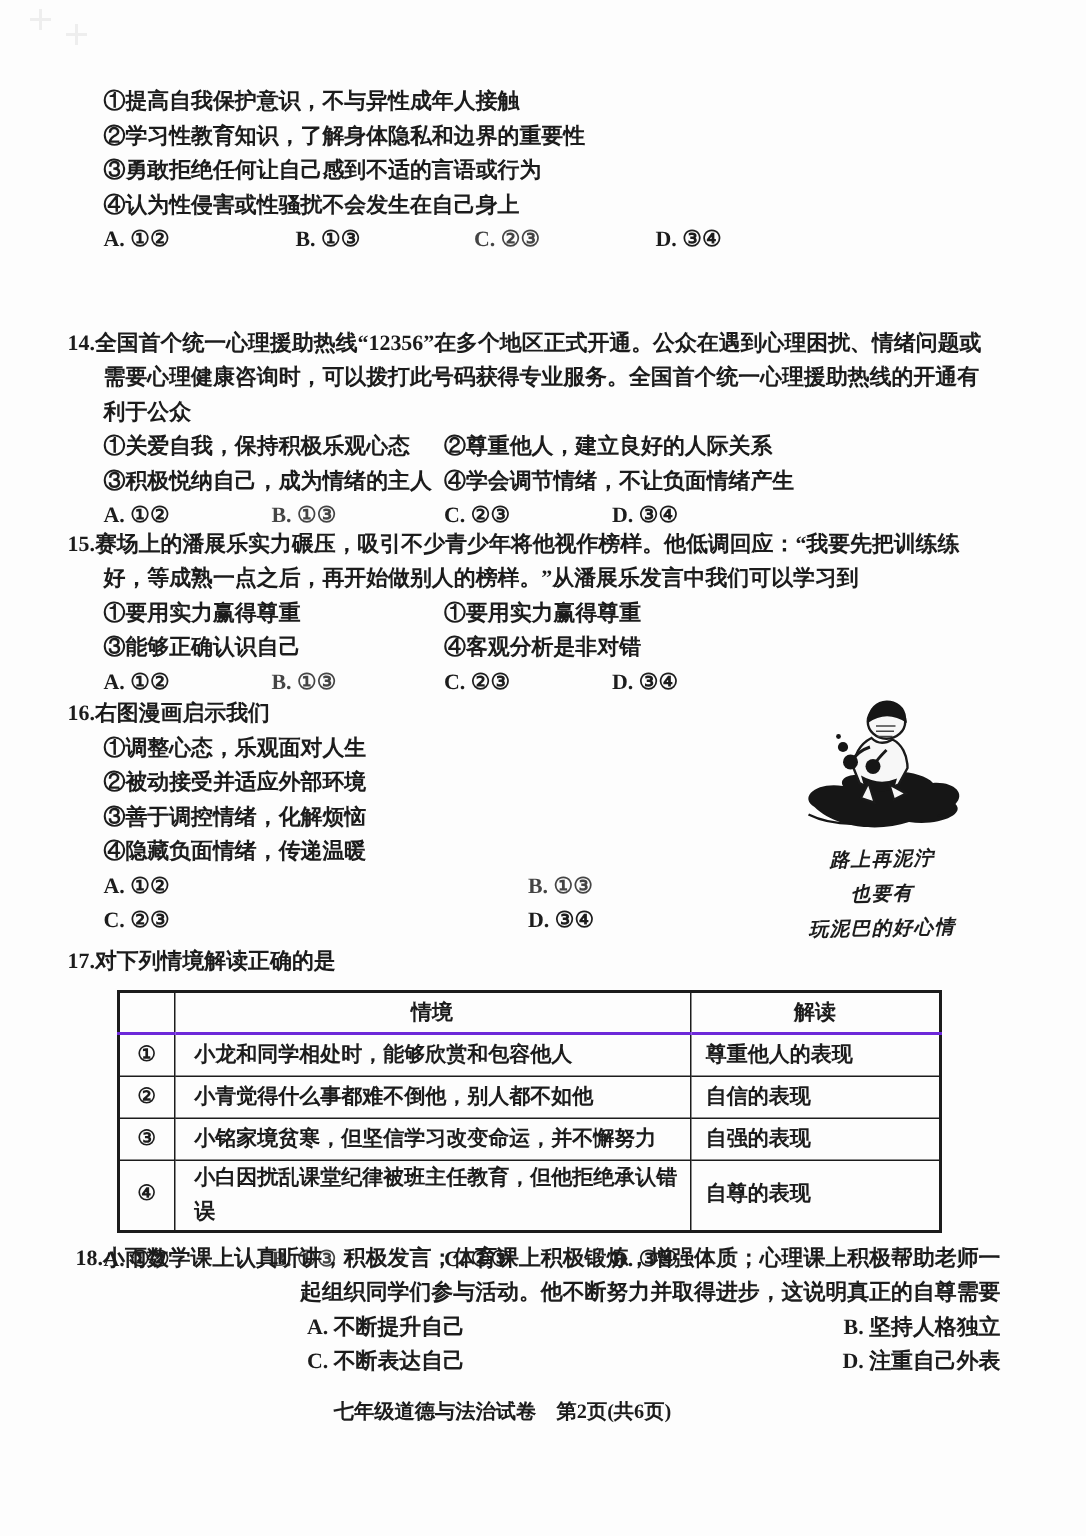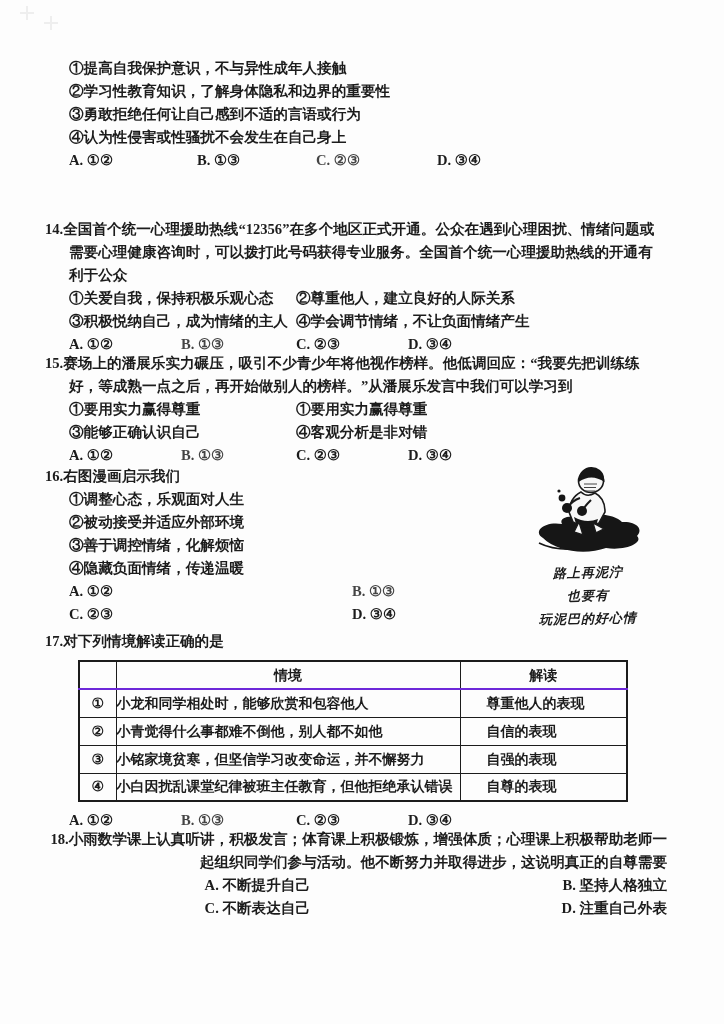--- a/index.html
+++ b/index.html
@@ -24,22 +24,22 @@
   
   table.situations {
     border-collapse:collapse; table-layout:fixed;
     width:548px; margin:7px 0 0 33px;
     font-size:14px;
   }
   table.situations { border:2.2px solid #1c1c1c; }
   table.situations td { border:1.6px solid #1c1c1c; height:28px; vertical-align:middle; }
   table.situations tr.hdr td { border-bottom:2px solid #6d28d9; text-align:center; }
   td.c-num { text-align:center; }
-  td.c-sit { }
-  td.c-int { padding-left:26px; }
+  td.c-sit { padding-left:13px; }
+  td.c-int { padding-left:10px; }
   tr.hdr td.c-sit, tr.hdr td.c-int { padding-left:0; }
   .opts-after-table { margin-top:7px; }
 
   
   .cartoon { position:absolute; left:518px; top:460px; width:140px; text-align:center; }
   .cartoon svg { display:block; margin:0 auto; }
   .caption { margin-top:5px; font-size:13px; line-height:23px; font-style:italic; letter-spacing:1px; }
   .caption .cap-line { display:block; transform:rotate(-1.2deg); }
 
   .footer { position:absolute; top:929px; left:25px; width:620px; text-align:center; font-size:13.5px; }
@@ -203,14 +203,15 @@
     <div class="opts2b">
       <span>A. 不断提升自己</span>
       <span>B. 坚持人格独立</span>
     </div>
     <div class="opts2b">
       <span>C. 不断表达自己</span>
       <span>D. 注重自己外表</span>
     </div>
   </div>
 
+  <p class="footer">七年级道德与法治试卷　第2页(共6页)</p>
 
 </div>
 
 </body></html>

